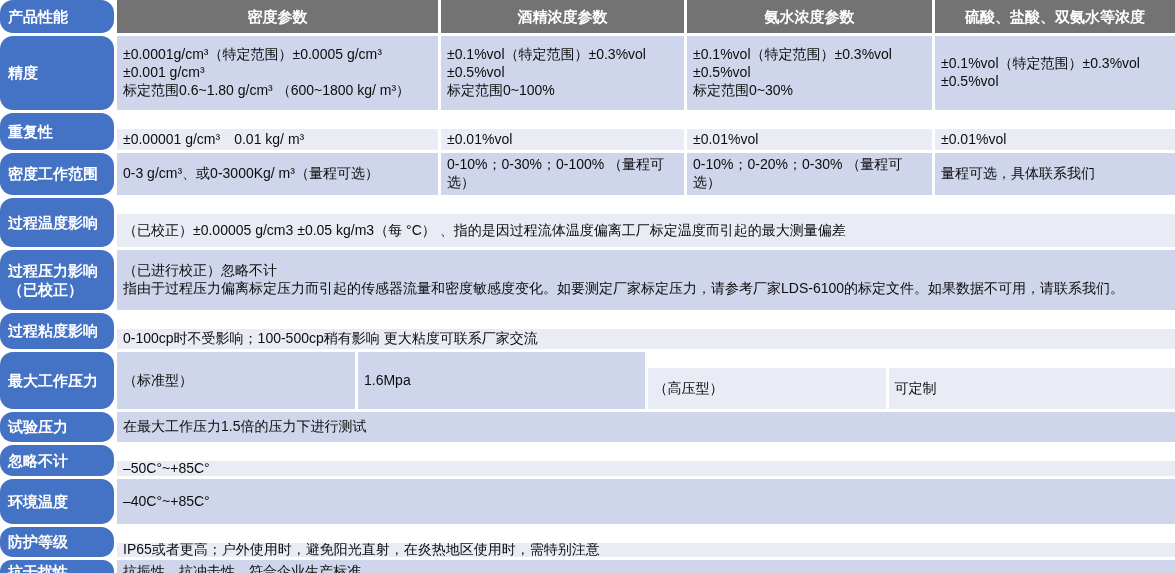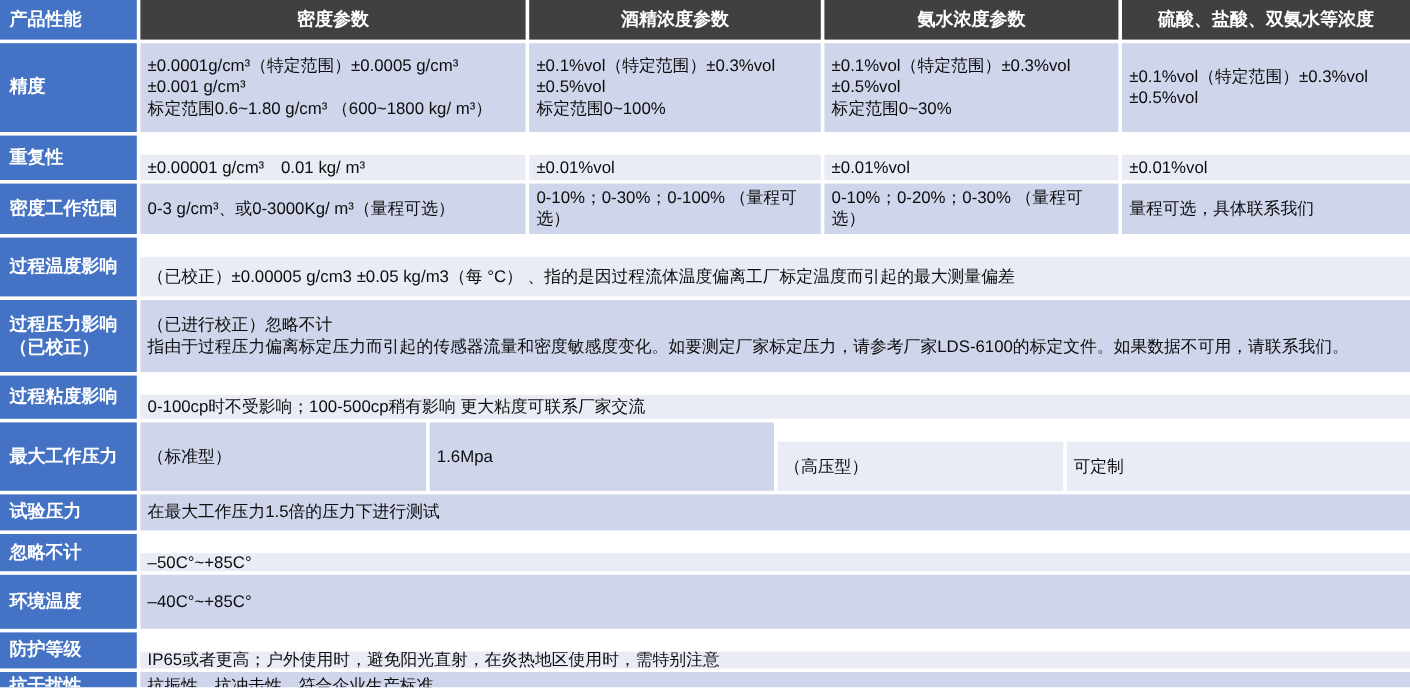--- a/index.html
+++ b/index.html
@@ -7,28 +7,28 @@
     width:1175px;height:573px;overflow:hidden;background:#fff;
     display:flex;flex-direction:column;gap:3px;
     font-family:"Liberation Sans","DejaVu Sans",sans-serif;
     font-size:14px;color:#0d0d0d;line-height:1.28;
   }
   .row{display:flex;gap:3px;flex:0 0 auto;}
   .cell{
     display:flex;align-items:center;padding:2px 6px;
     white-space:pre-wrap;box-sizing:border-box;overflow:hidden;
   }
-  .c0{flex:0 0 114px;width:114px;}
+  .c0{flex:0 0 114px;width:114px;border-radius:13px;}
   .c1{flex:0 0 321px;}
   .c2{flex:0 0 243px;}
   .c3{flex:0 0 245px;}
   .c4{flex:1 1 auto;}
   .grow{flex:1 1 auto;}
   .label{background:#4472C4;color:#fff;font-weight:bold;padding-left:8px;font-size:15px;}
-  .hdr{background:#404040;color:#fff;font-weight:bold;font-size:15px;}
+  .hdr{background:#737373;color:#fff;font-weight:bold;font-size:15px;}
   .center{justify-content:center;text-align:center;}
   .band-a{background:#CFD5EA;}
   .band-b{background:#E9EBF5;margin-top:16px;}
   .subgrid{flex:1 1 auto;display:flex;flex-direction:row;gap:3px;}
   .subrow{display:flex;gap:3px;flex:1 1 0;}
   .subA{flex:0 0 238px;}
 </style>
 </head>
 <body>
 

